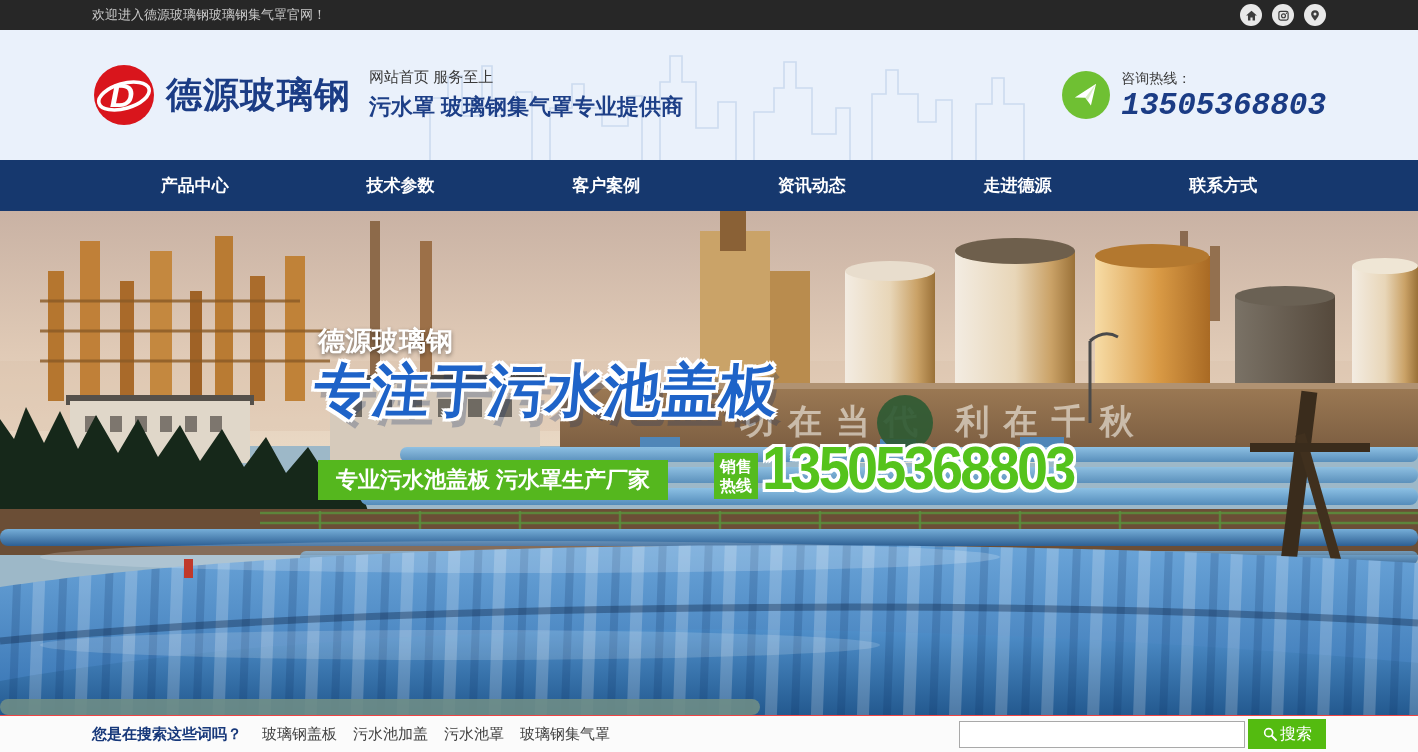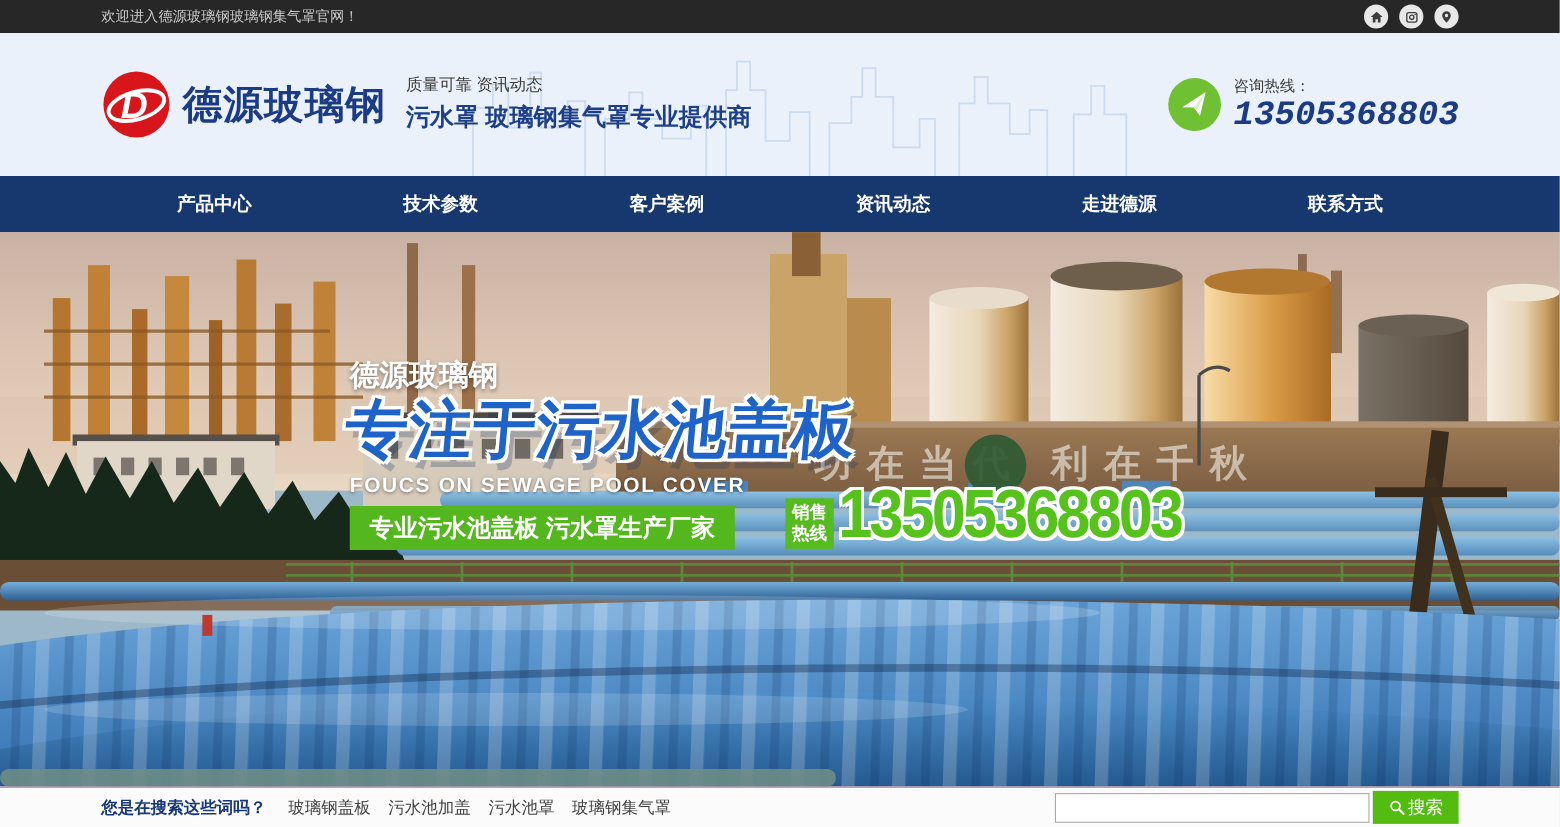--- a/index.html
+++ b/index.html
@@ -143,21 +143,21 @@
   <div class="container header-inner">
     <div class="logo">
       <svg width="64" height="64" viewBox="0 0 64 64">
         <circle cx="32" cy="32" r="30" fill="#d9151c"></circle>
         <ellipse cx="32" cy="33" rx="26" ry="12.5" fill="none" stroke="#fff" stroke-width="3.6" transform="rotate(-16 32 33)"></ellipse>
         <text x="30" y="44" text-anchor="middle" font-size="34" font-weight="bold" font-style="italic" fill="#fff">D</text>
       </svg>
       <span class="logo-text">德源玻璃钢</span>
     </div>
     <div class="slogans">
-      <div class="slogan-small">质量可靠 资讯动态</div>
+      <div class="slogan-small">网站首页 服务至上</div>
       <div class="slogan-large">污水罩 玻璃钢集气罩专业提供商</div>
     </div>
     <div class="hotline">
       <span class="plane-circle">
         <svg width="27" height="27" viewBox="0 0 24 24" style="transform:rotate(-12deg)">
             <path d="M1.5 11.5 L22.5 3.5 L14 21.5 L10.5 13.8 Z" fill="#fff"></path>
             <path d="M10.5 13.8 L22.5 3.5 L12.4 16.2 Z" fill="#d9efc6"></path>
           </svg>
       </span>
       <div>
@@ -324,21 +324,20 @@
       <path d="M0,470 C350,408 850,402 1418,452 L1418,504 L0,504 Z" fill="url(#gArch2)"></path>
       <path d="M0,470 C350,408 850,402 1418,452 L1418,504 L0,504 Z" fill="url(#ribs)"></path>
       <ellipse cx="460" cy="434" rx="420" ry="15" fill="rgba(255,255,255,.15)"></ellipse>
       <rect x="0" y="488" width="760" height="16" rx="8" fill="#6e8d86" opacity=".9"></rect>
       <rect x="184" y="348" width="9" height="19" fill="#c0392b"></rect>
     </g>
   </svg>
 
   <div class="hero-brand">德源玻璃钢</div>
   <div class="hero-title">专注于污水池盖板</div>
-  <div class="hero-sub">FOUCS ON SEWAGE POOL COVER</div>
   <div class="hero-tagline">专业污水池盖板 污水罩生产厂家</div>
   <div class="hero-sales">
     <span class="sales-badge">
       <span>销售</span><br>
       <span>热线</span>
     </span>
     <span class="sales-number">13505368803</span>
   </div>
 </div>
 

